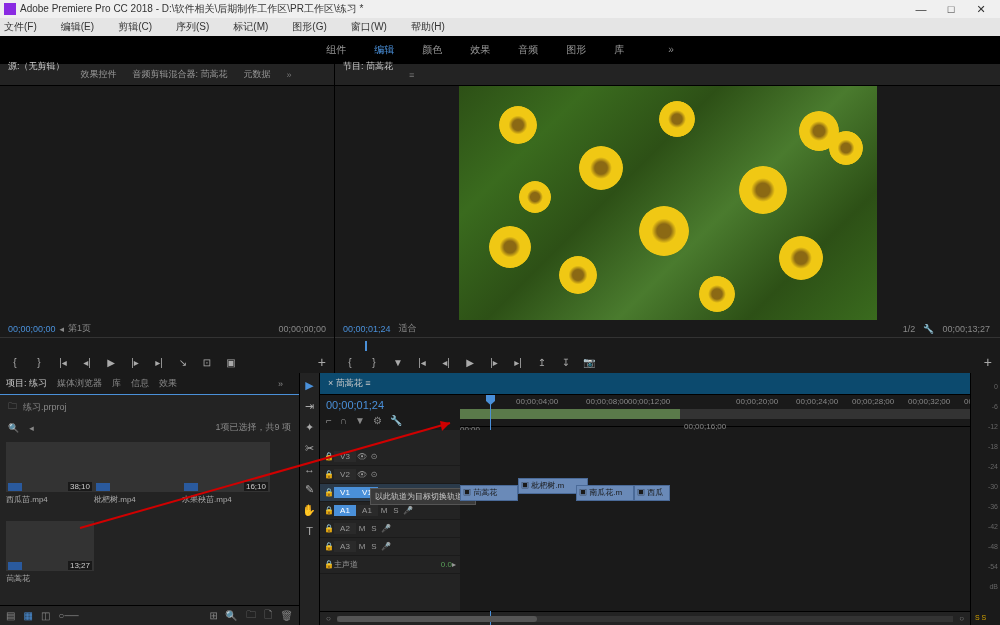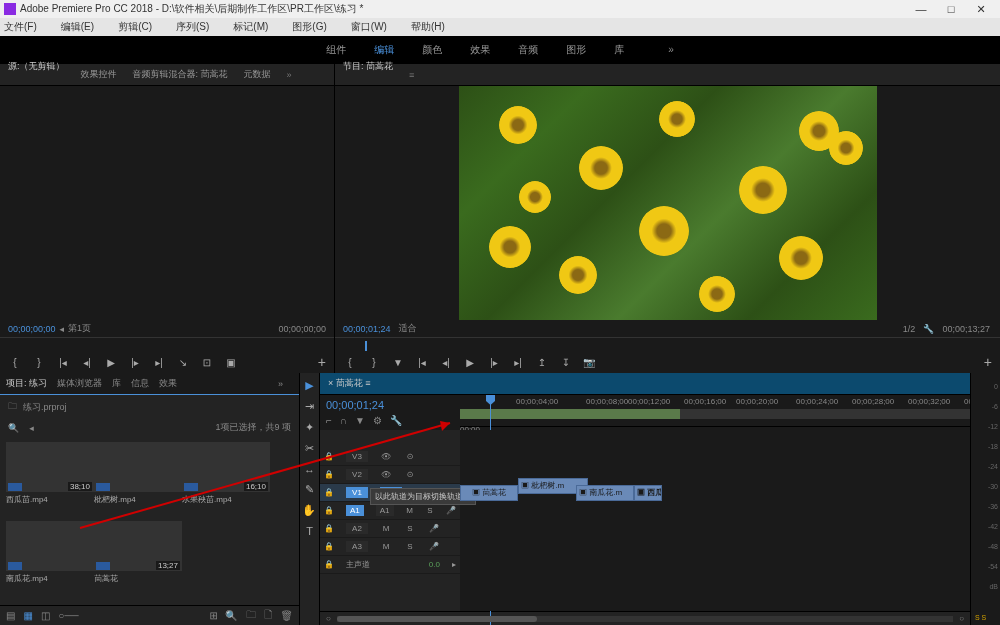--- a/index.html
+++ b/index.html
@@ -71,21 +71,21 @@
 .tltc { color: #4a90d9; font-size: 11px; }
 .tlicons { display: flex; gap: 8px; margin-top: 4px; color: #888; font-size: 10px; }
 .tlruler { flex: 1; position: relative; height: 32px; border-bottom: 1px solid #000; }
 .tlruler .tick { position: absolute; font-size: 8px; color: #888; top: 2px; }
 .tlruler .scrub { position: absolute; top: 14px; left: 0; right: 0; height: 10px; background: #333; }
 .tlruler .active { position: absolute; top: 14px; height: 10px; background: #5a7a4a; }
 .tlruler .playhead { position: absolute; top: 0; width: 1px; height: 250px; background: #4a90d9; }
 .tlruler .playhead::before { content: ""; position: absolute; top: 0; left: -4px; width: 9px; height: 10px; background: #4a90d9; clip-path: polygon(0 0, 100% 0, 100% 60%, 50% 100%, 0 60%); }
 .tracks { flex: 1; display: flex; }
 .trackheads { width: 140px; background: #232323; }
-.trackrow { height: 18px; display: flex; align-items: center; padding: 0 4px; border-bottom: 1px solid #1a1a1a; gap: 12px; font-size: 8px; color: #999; }
+.trackrow { height: 18px; display: flex; align-items: center; padding: 0 4px; border-bottom: 1px solid #1a1a1a; gap: 0; font-size: 8px; color: #999; }
 .trackrow .lock { color: #888; width: 10px; }
 .trackrow .tname { background: #2a2a2a; padding: 1px 4px; width: 22px; text-align: center; }
 .trackrow .tname.on { background: #4a90d9; color: #fff; }
 .trackrow .tbtn { width: 12px; text-align: center; }
 .trackrow.v1 { background: #2a3a4a; }
 .trackcontent { flex: 1; position: relative; background: #1a1a1a; }
 .clip { position: absolute; height: 16px; background: #6a8ab8; border: 1px solid #4a6a98; font-size: 8px; color: #1a1a1a; padding: 1px 2px; overflow: hidden; white-space: nowrap; }
 .tooltip { position: absolute; background: #3a3a3a; color: #ccc; font-size: 8px; padding: 2px 4px; border: 1px solid #555; }
 .meters { width: 30px; background: #1a1a1a; border-left: 1px solid #000; position: relative; }
 .meters .mark { position: absolute; right: 2px; font-size: 7px; color: #666; }
@@ -245,26 +245,20 @@
           <div class="lbl">枇杷树.mp4</div>
         </div>
         <div class="binitem">
           <div class="thumb green ">
             <div class="badge"></div>
             <div class="dur">16;10</div>
           </div>
           <div class="lbl">水果秧苗.mp4</div>
         </div>
         <div class="binitem">
-          <div class="thumb green ">
-            <div class="badge"></div>
-          </div>
-          <div class="lbl">南瓜花.mp4</div>
-        </div>
-        <div class="binitem">
           <div class="thumb yellow ">
             <div class="badge"></div>
             <div class="dur">13;27</div>
           </div>
           <div class="lbl">茼蒿花</div>
         </div>
       </div>
     <div class="projfoot">
       <span>▤</span>
       <span style="color:#4a90d9">▦</span>
@@ -306,21 +300,21 @@
         </div>
       </div>
       <div class="tlruler" id="tlruler">
         <div class="scrub"></div>
         <div class="active" style="left:0;width:220px"></div>
         <div class="playhead" style="left:30px"></div>
       <div class="tick" style="left: 0px; margin-top: 28px;">00;00</div>
           <div class="tick" style="left: 56px;">00;00;04;00</div>
           <div class="tick" style="left: 112px; margin-left: 14px;">00;00;08;00</div>
           <div class="tick" style="left: 168px;">00;00;12;00</div>
-          <div class="tick" style="left: 224px;">00;00;16;00</div>
+          <div class="tick" style="left: 224px; margin-top: 25px;">00;00;16;00</div>
           <div class="tick" style="left: 276px;">00;00;20;00</div>
           <div class="tick" style="left: 336px;">00;00;24;00</div>
           <div class="tick" style="left: 392px;">00;00;28;00</div>
           <div class="tick" style="left: 448px;">00;00;32;00</div>
           <div class="tick" style="left: 504px;">00</div>
         </div>
     </div>
     <div class="tracks">
       <div class="trackheads" id="theads">
           <div style="height:18px"></div>
@@ -367,24 +361,24 @@
           </div>
           <div class="trackrow">
             <span class="lock">🔒</span>
             <span>主声道</span>
             <span style="margin-left:auto;color:#5aa05a">0.0</span>
             <span>▸</span>
           </div>
         </div>
       <div class="trackcontent" id="tcontent">
         <div class="tooltip" style="top:58px;left:-90px">以此轨道为目标切换轨道。</div>
-      <div class="clip" style="left: 0px; width: 58px; top: 55px; text-align: center;">▣ 茼蒿花</div>
+      <div class="clip" style="left: 0px; width: 58px; top: 55px;">▣ 茼蒿花</div>
           <div class="clip" style="left: 58px; width: 70px; top: 48px;">▣ 枇杷树.m</div>
           <div class="clip" style="left: 116px; width: 58px; top: 55px;">▣ 南瓜花.m</div>
-          <div class="clip" style="left: 174px; width: 28px; top: 55px; font-weight: bold;">▣ 西瓜</div>
+          <div class="clip" style="left: 174px; width: 36px; top: 55px;">▣ 西瓜</div>
         </div>
     </div>
     <div class="tlfoot">
       <span>○</span>
       <div class="scroll">
           <div class="thumb"></div>
         </div>
       <span>○</span>
     </div>
     <svg class="arrow" style="top:30px;left:-250px" width="400" height="130">

